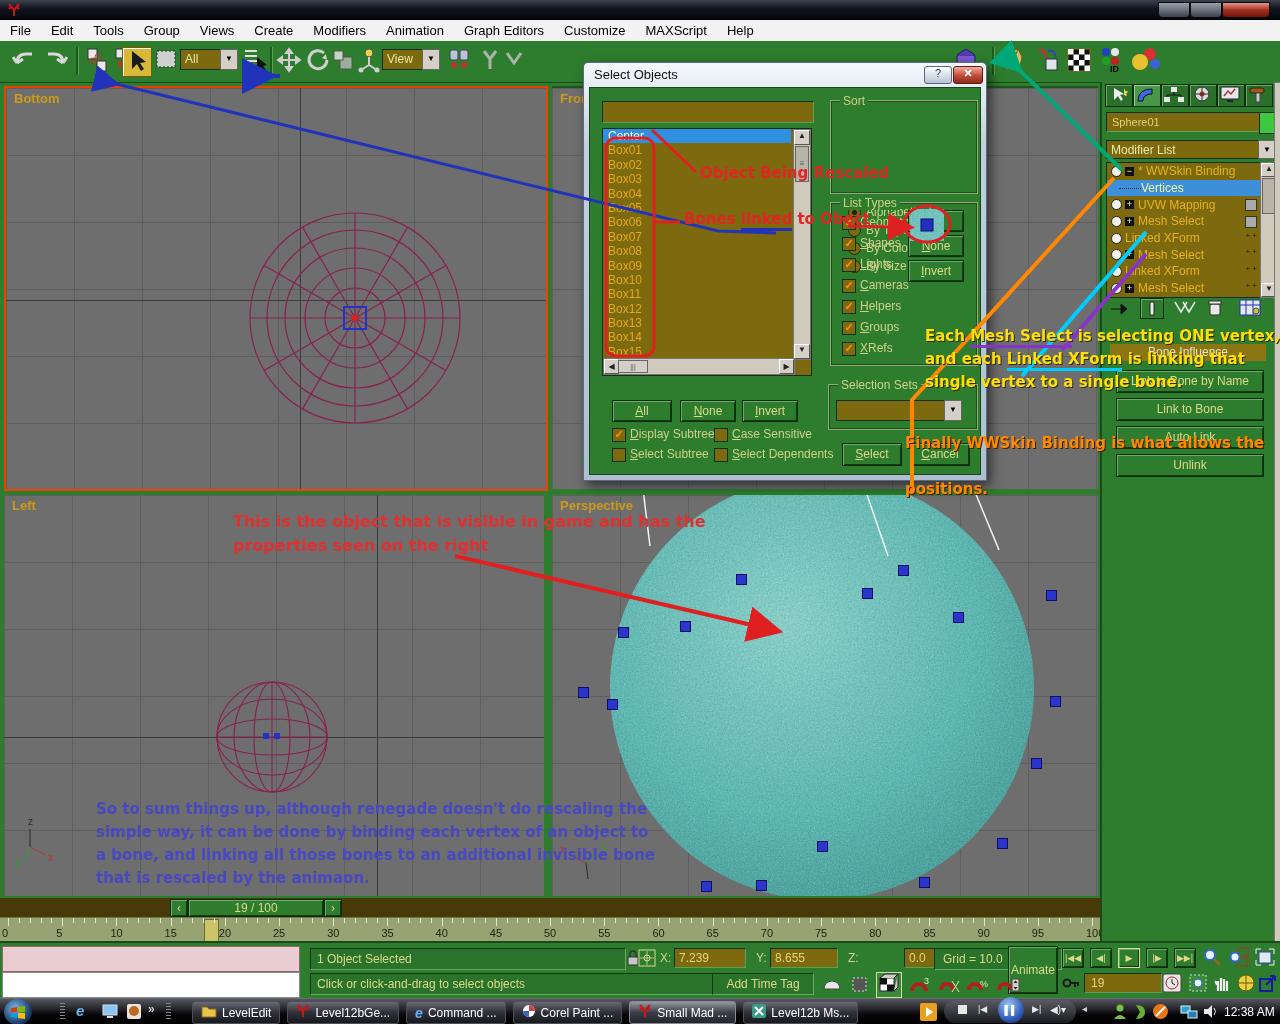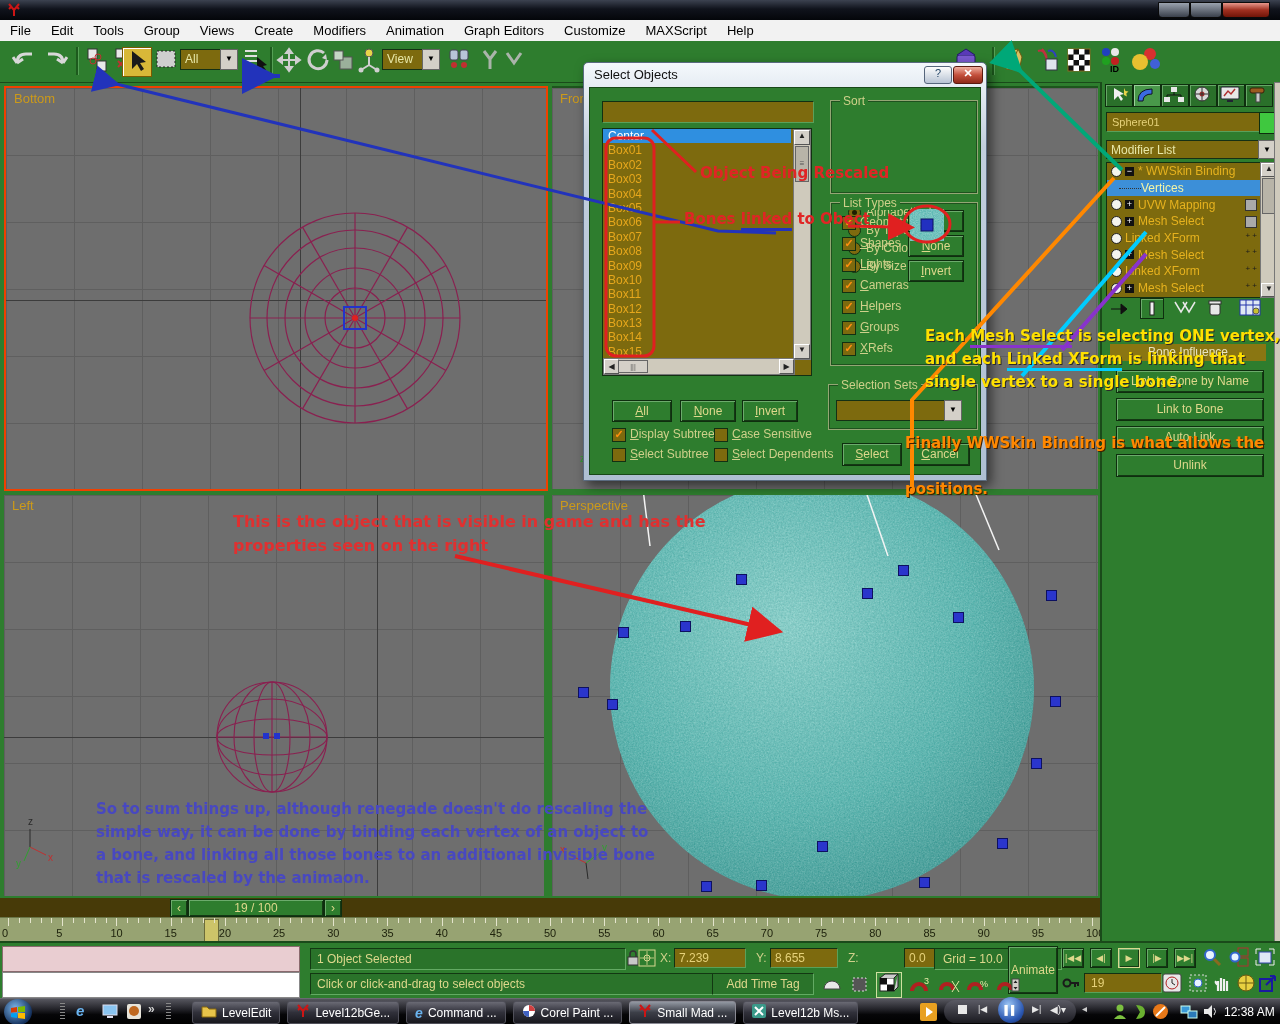--- a/index.html
+++ b/index.html
@@ -25,21 +25,21 @@
   .combo{position:absolute;display:flex;}
   .combo .cfield{background:#7d6a0e;border:1px solid #143014;color:#e8e8a8;
     font-size:12px;padding:2px 4px;flex:1;border-right:none;}
   .combo .cbtn{width:16px;background:#d4d0c8;border:1px solid #666;
     color:#000;font-size:8px;text-align:center;line-height:18px;}
   
   .vp{position:absolute;background:#6e6e6e;
     background-image:linear-gradient(#5f5f5f 1px,transparent 1px),
       linear-gradient(90deg,#5f5f5f 1px,transparent 1px);
     background-size:68px 67px;overflow:hidden;}
-  .vp-label{position:absolute;left:8px;top:3px;font-size:13px;font-weight:normal;
+  .vp-label{position:absolute;left:8px;top:3px;font-size:13px;font-weight:bold;
     color:#cc9a1a;z-index:3;}
   .axisline-v{position:absolute;top:0;bottom:0;width:1px;background:#3c3c3c;}
   .axisline-h{position:absolute;left:0;right:0;height:1px;background:#3c3c3c;}
   
   #trackrow{left:0;top:898px;width:1100px;height:19px;background:#473a08;}
   #ruler{left:0;top:917px;width:1100px;height:24px;background:#97a372;
     border-top:1px solid #6a7648;}
   .tick{position:absolute;top:0;width:1px;background:#e4e4cc;}
   .ticklabel{position:absolute;top:9px;font-size:11px;color:#20240e;}
   

